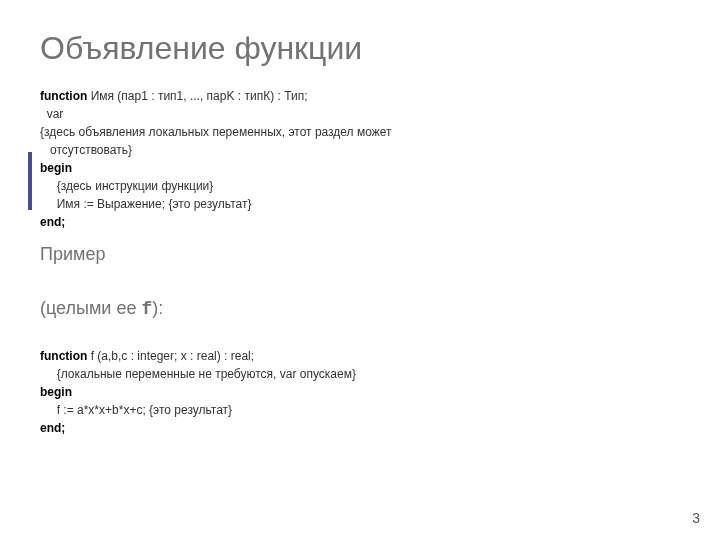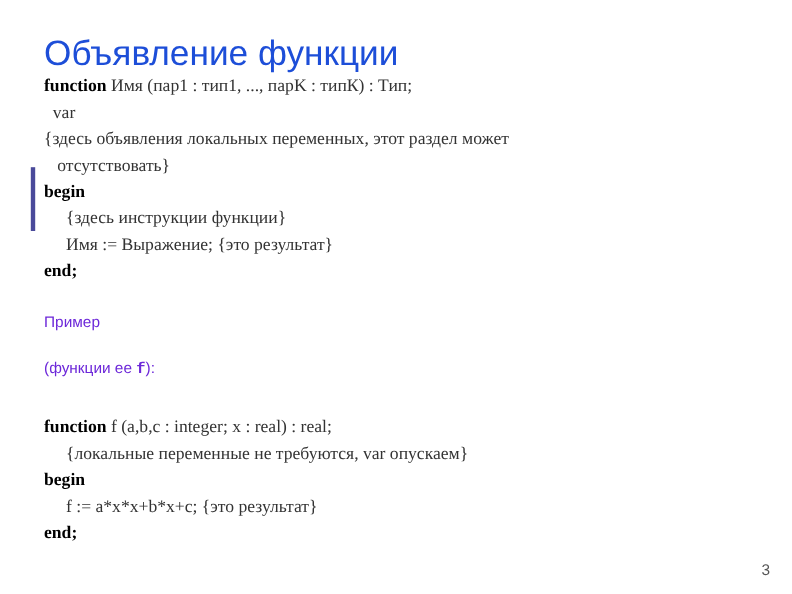--- a/index.html
+++ b/index.html
@@ -20,42 +20,43 @@
       width: 720px;
       height: 540px;
       background: #ffffff;
       padding: 30px 40px 20px 40px;
       position: relative;
     }
 
     .title {
       font-size: 32px;
       font-weight: normal;
-      color: #1d4ed8;
+      color: #737373;
+      margin-bottom: 20px;
       font-family: Arial, sans-serif;
     }
 
     .code-block {
-      font-family: Liberation Serif, serif;
-      font-size: 16px;
+      font-family: Liberation Sans, sans-serif;
+      font-size: 12px;
       color: #333333;
       line-height: 1.5;
       white-space: pre;
     }
 
     .keyword {
       font-weight: bold;
       color: #000000;
     }
 
     .text-block {
       font-family: Arial, sans-serif;
-      font-size: 14px;
-      color: #6d28d9;
-      margin-top: 23px;
+      font-size: 18px;
+      color: #737373;
+      margin-top: 10px;
       margin-bottom: 6px;
       line-height: 1.5;
     }
 
     .bold-f {
       font-weight: bold;
       font-family: 'Courier New', Courier, monospace;
     }
 
     .slide-number {
@@ -91,21 +92,21 @@
    отсутствовать}
 <span class="keyword">begin</span>
      {здесь инструкции функции}
      Имя := Выражение; {это результат}
 <span class="keyword">end;</span></div>
 
   <div class="text-block">
     <span>Пример</span><br>
     <br>
     <span>
-      <span>    (функции ее </span><span class="bold-f">f</span><span>):</span>
+      <span>    (целыми ее </span><span class="bold-f">f</span><span>):</span>
     </span>
   </div>
 
   <div class="code-block">
 <span class="keyword">function</span> f (a,b,c : integer; x : real) : real;
      {локальные переменные не требуются, var опускаем}
 <span class="keyword">begin</span>
      f := a*x*x+b*x+c; {это результат}
 <span class="keyword">end;</span></div>
 

